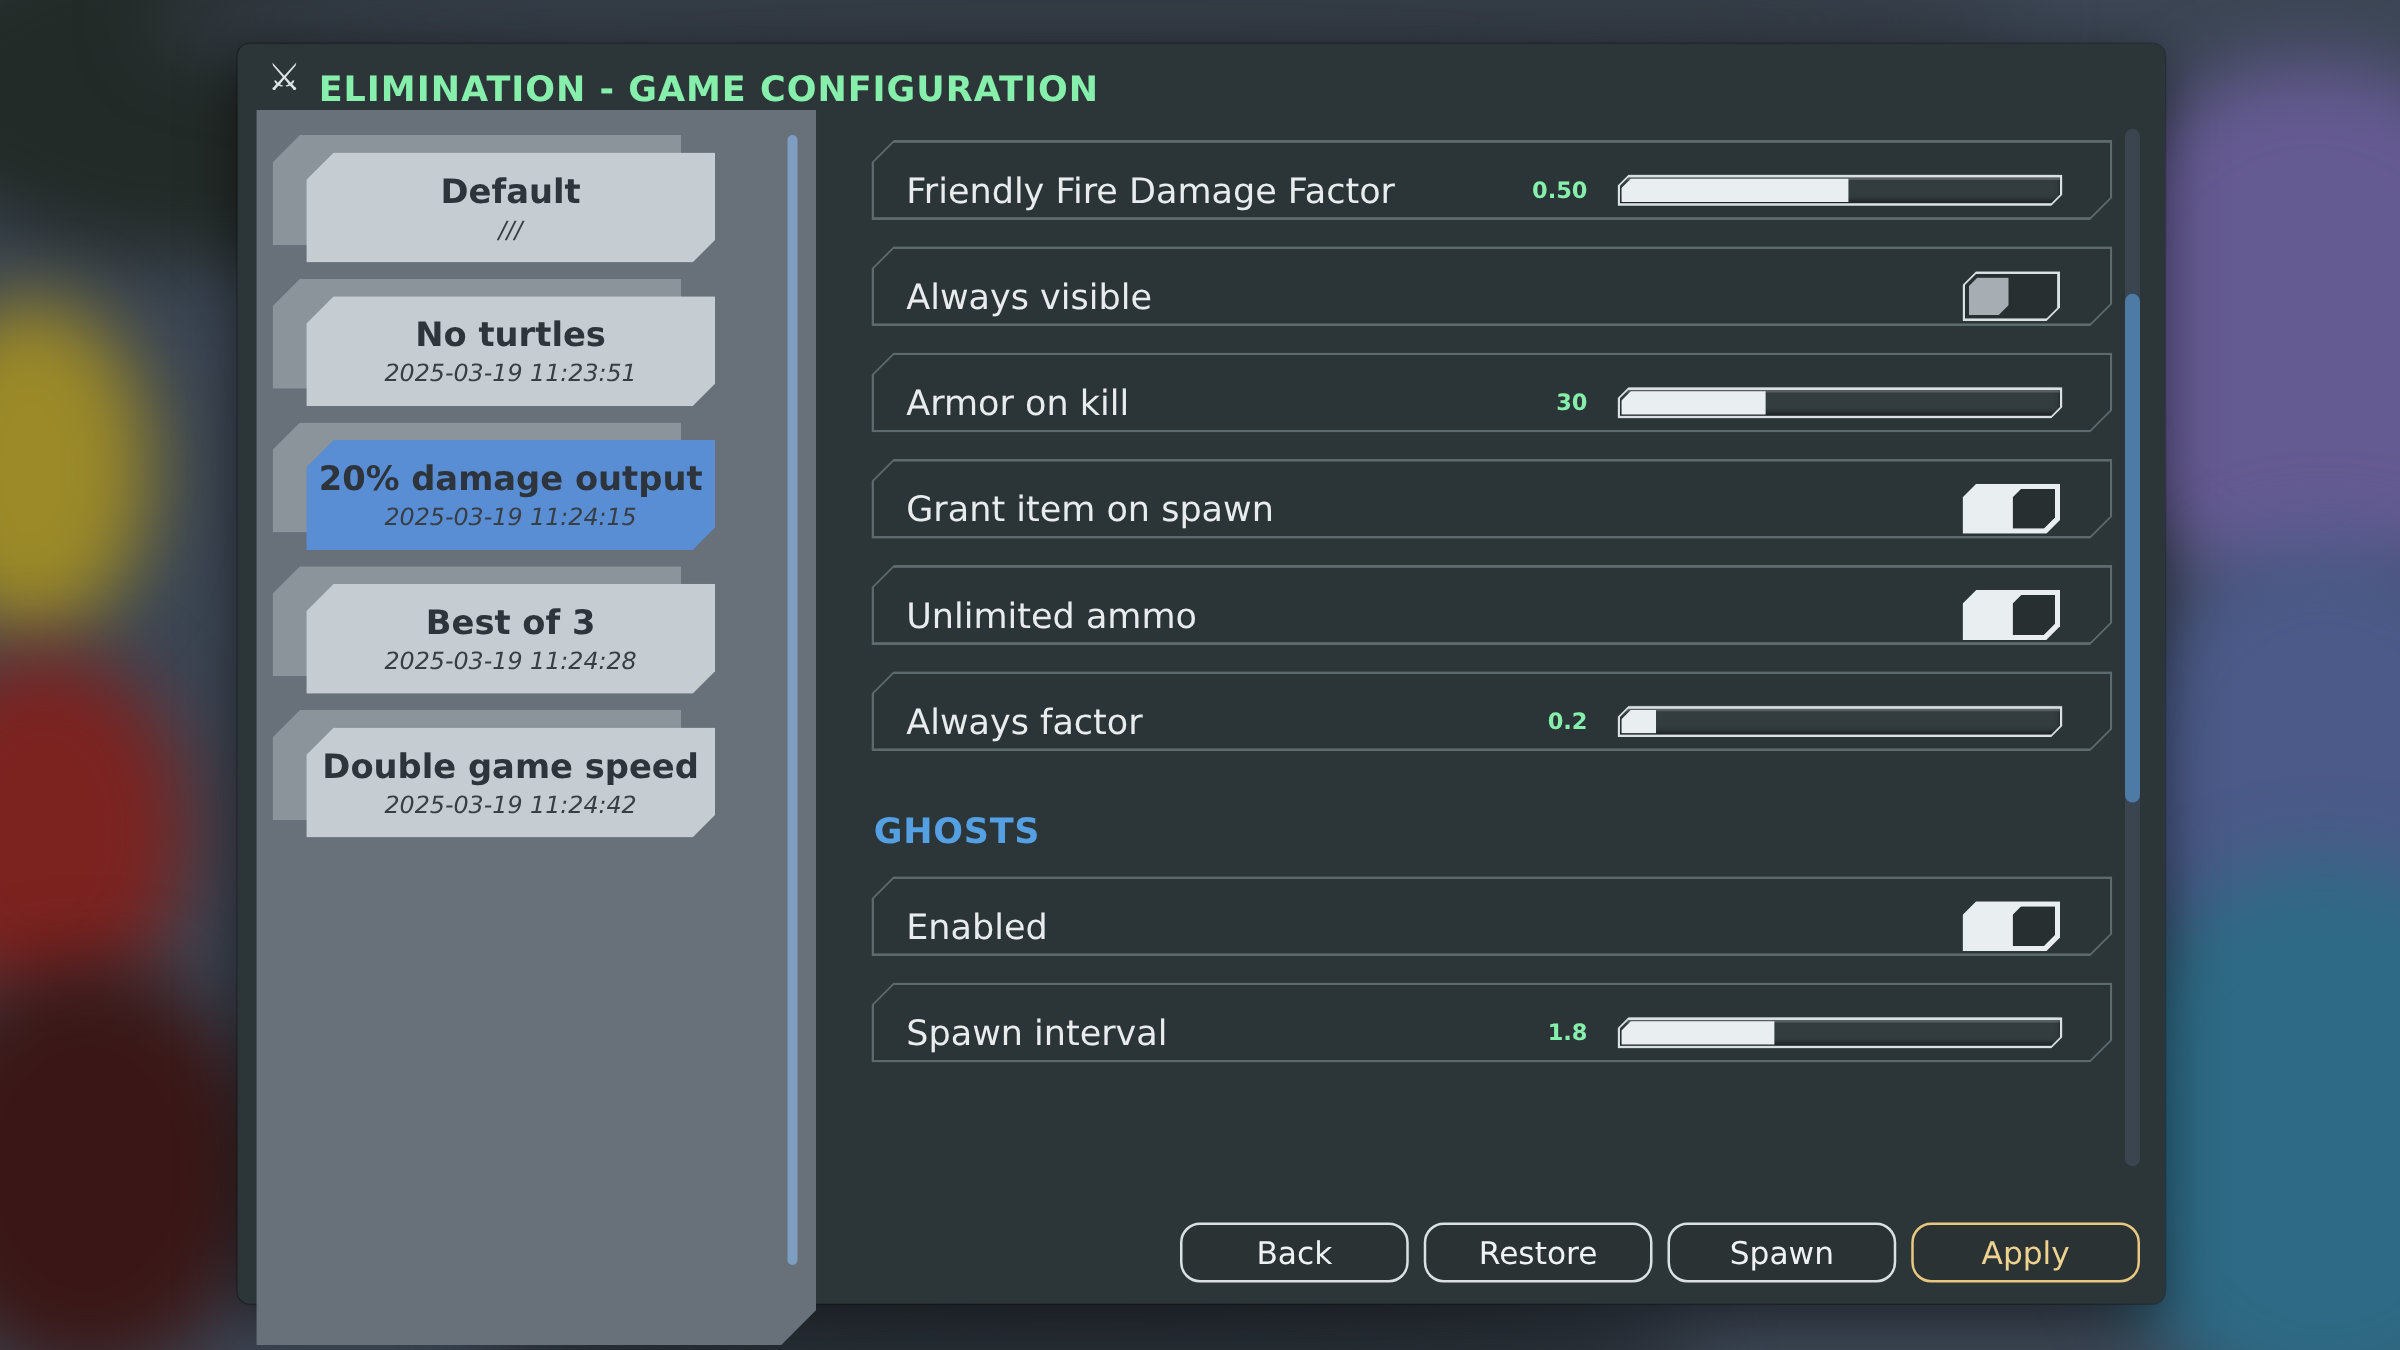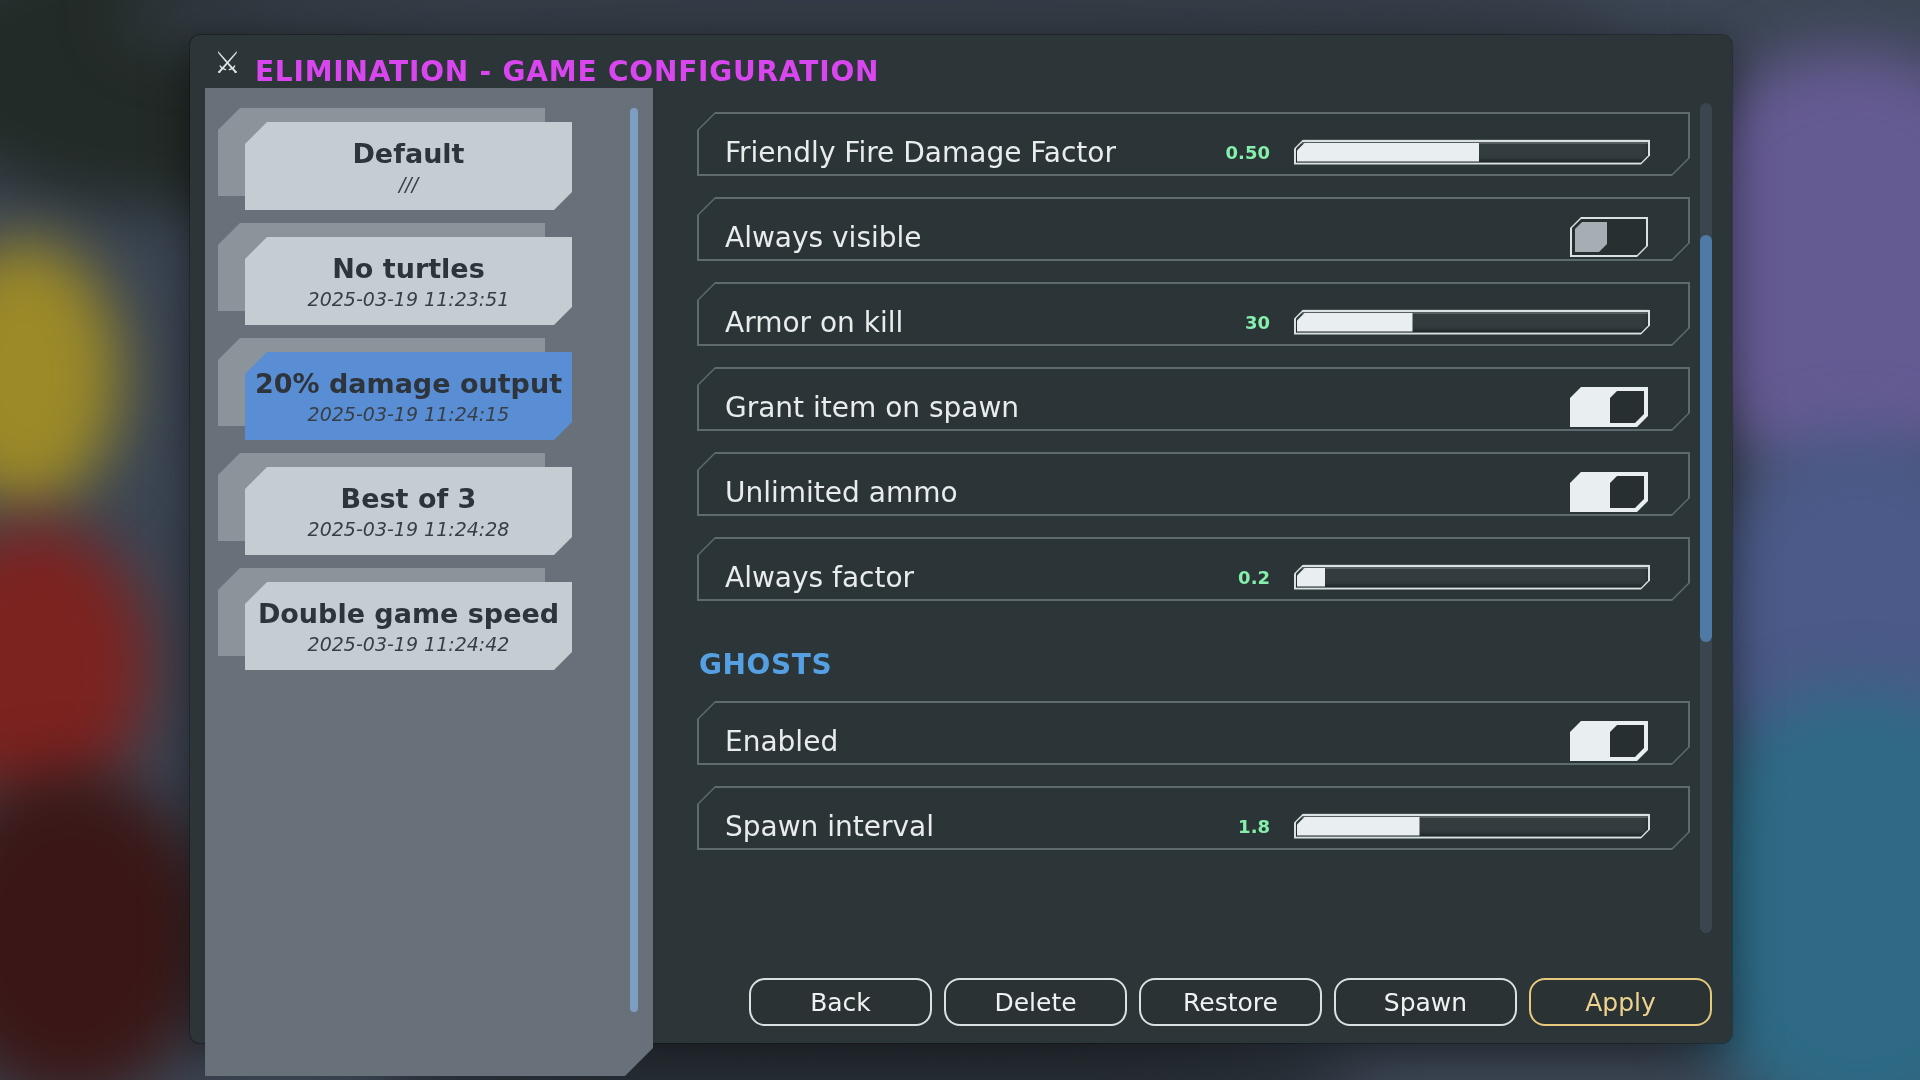--- a/index.html
+++ b/index.html
@@ -18,21 +18,21 @@
   .bg{position:absolute;inset:0;overflow:hidden;}
   .blob{position:absolute;filter:blur(30px);border-radius:50%;}
 
   
   .window{position:absolute;left:190px;top:35px;width:1542px;height:1008px;
     background:var(--window_bg);border-radius:10px;
     box-shadow:0 10px 45px rgba(0,0,0,.5), 0 0 0 1px rgba(0,0,0,.25);}
 
   .titlebar{position:absolute;left:0;top:0;height:56px;display:flex;align-items:center;padding-left:24px;}
   .titlebar .swords{font-size:30px;color:#dfe5e7;margin-right:14px;line-height:1;}
-  .titlebar h1{font-size:28px;font-weight:600;color:#d946ef;letter-spacing:.8px;margin-top:16px;}
+  .titlebar h1{font-size:28px;font-weight:600;color:#86efac;letter-spacing:.8px;margin-top:16px;}
 
   
   .sidebar{position:absolute;left:15px;top:53px;width:448px;height:988px;background:var(--sidebar_bg);
     clip-path:polygon(0 0,100% 0,100% calc(100% - 28px),calc(100% - 28px) 100%,0 100%);}
   .sidebar-scroll{position:absolute;left:425px;top:20px;width:8px;height:904px;background:var(--sidebar_scroll);border-radius:4px;}
   .preset{position:relative;margin:27px 81px 0 40px;height:88px;cursor:pointer;}
   .preset:first-child{margin-top:34px;}
   .pshadow{position:absolute;left:-27px;top:-14px;width:100%;height:100%;background:var(--preset_shadow);
     clip-path:polygon(22px 0,100% 0,100% calc(100% - 18px),calc(100% - 18px) 100%,0 100%,0 22px);}
   .pface{position:absolute;inset:0;background:var(--preset_bg);
@@ -217,21 +217,20 @@
           <span class="rvalue">1.8</span>
           <div class="slider">
             <div class="sfill" style="width: calc(35% - 2.1px);"></div>
           </div>
         </div>
       </div>
     </div>
 
   <div class="footer" id="footer">
       <div class="btn">Back</div>
-      <div class="btn">Delete</div>
       <div class="btn">Restore</div>
       <div class="btn">Spawn</div>
       <div class="btn primary">Apply</div>
     </div>
 
   <div class="vscroll">
     <div class="vthumb"></div>
   </div>
 </div>
 

